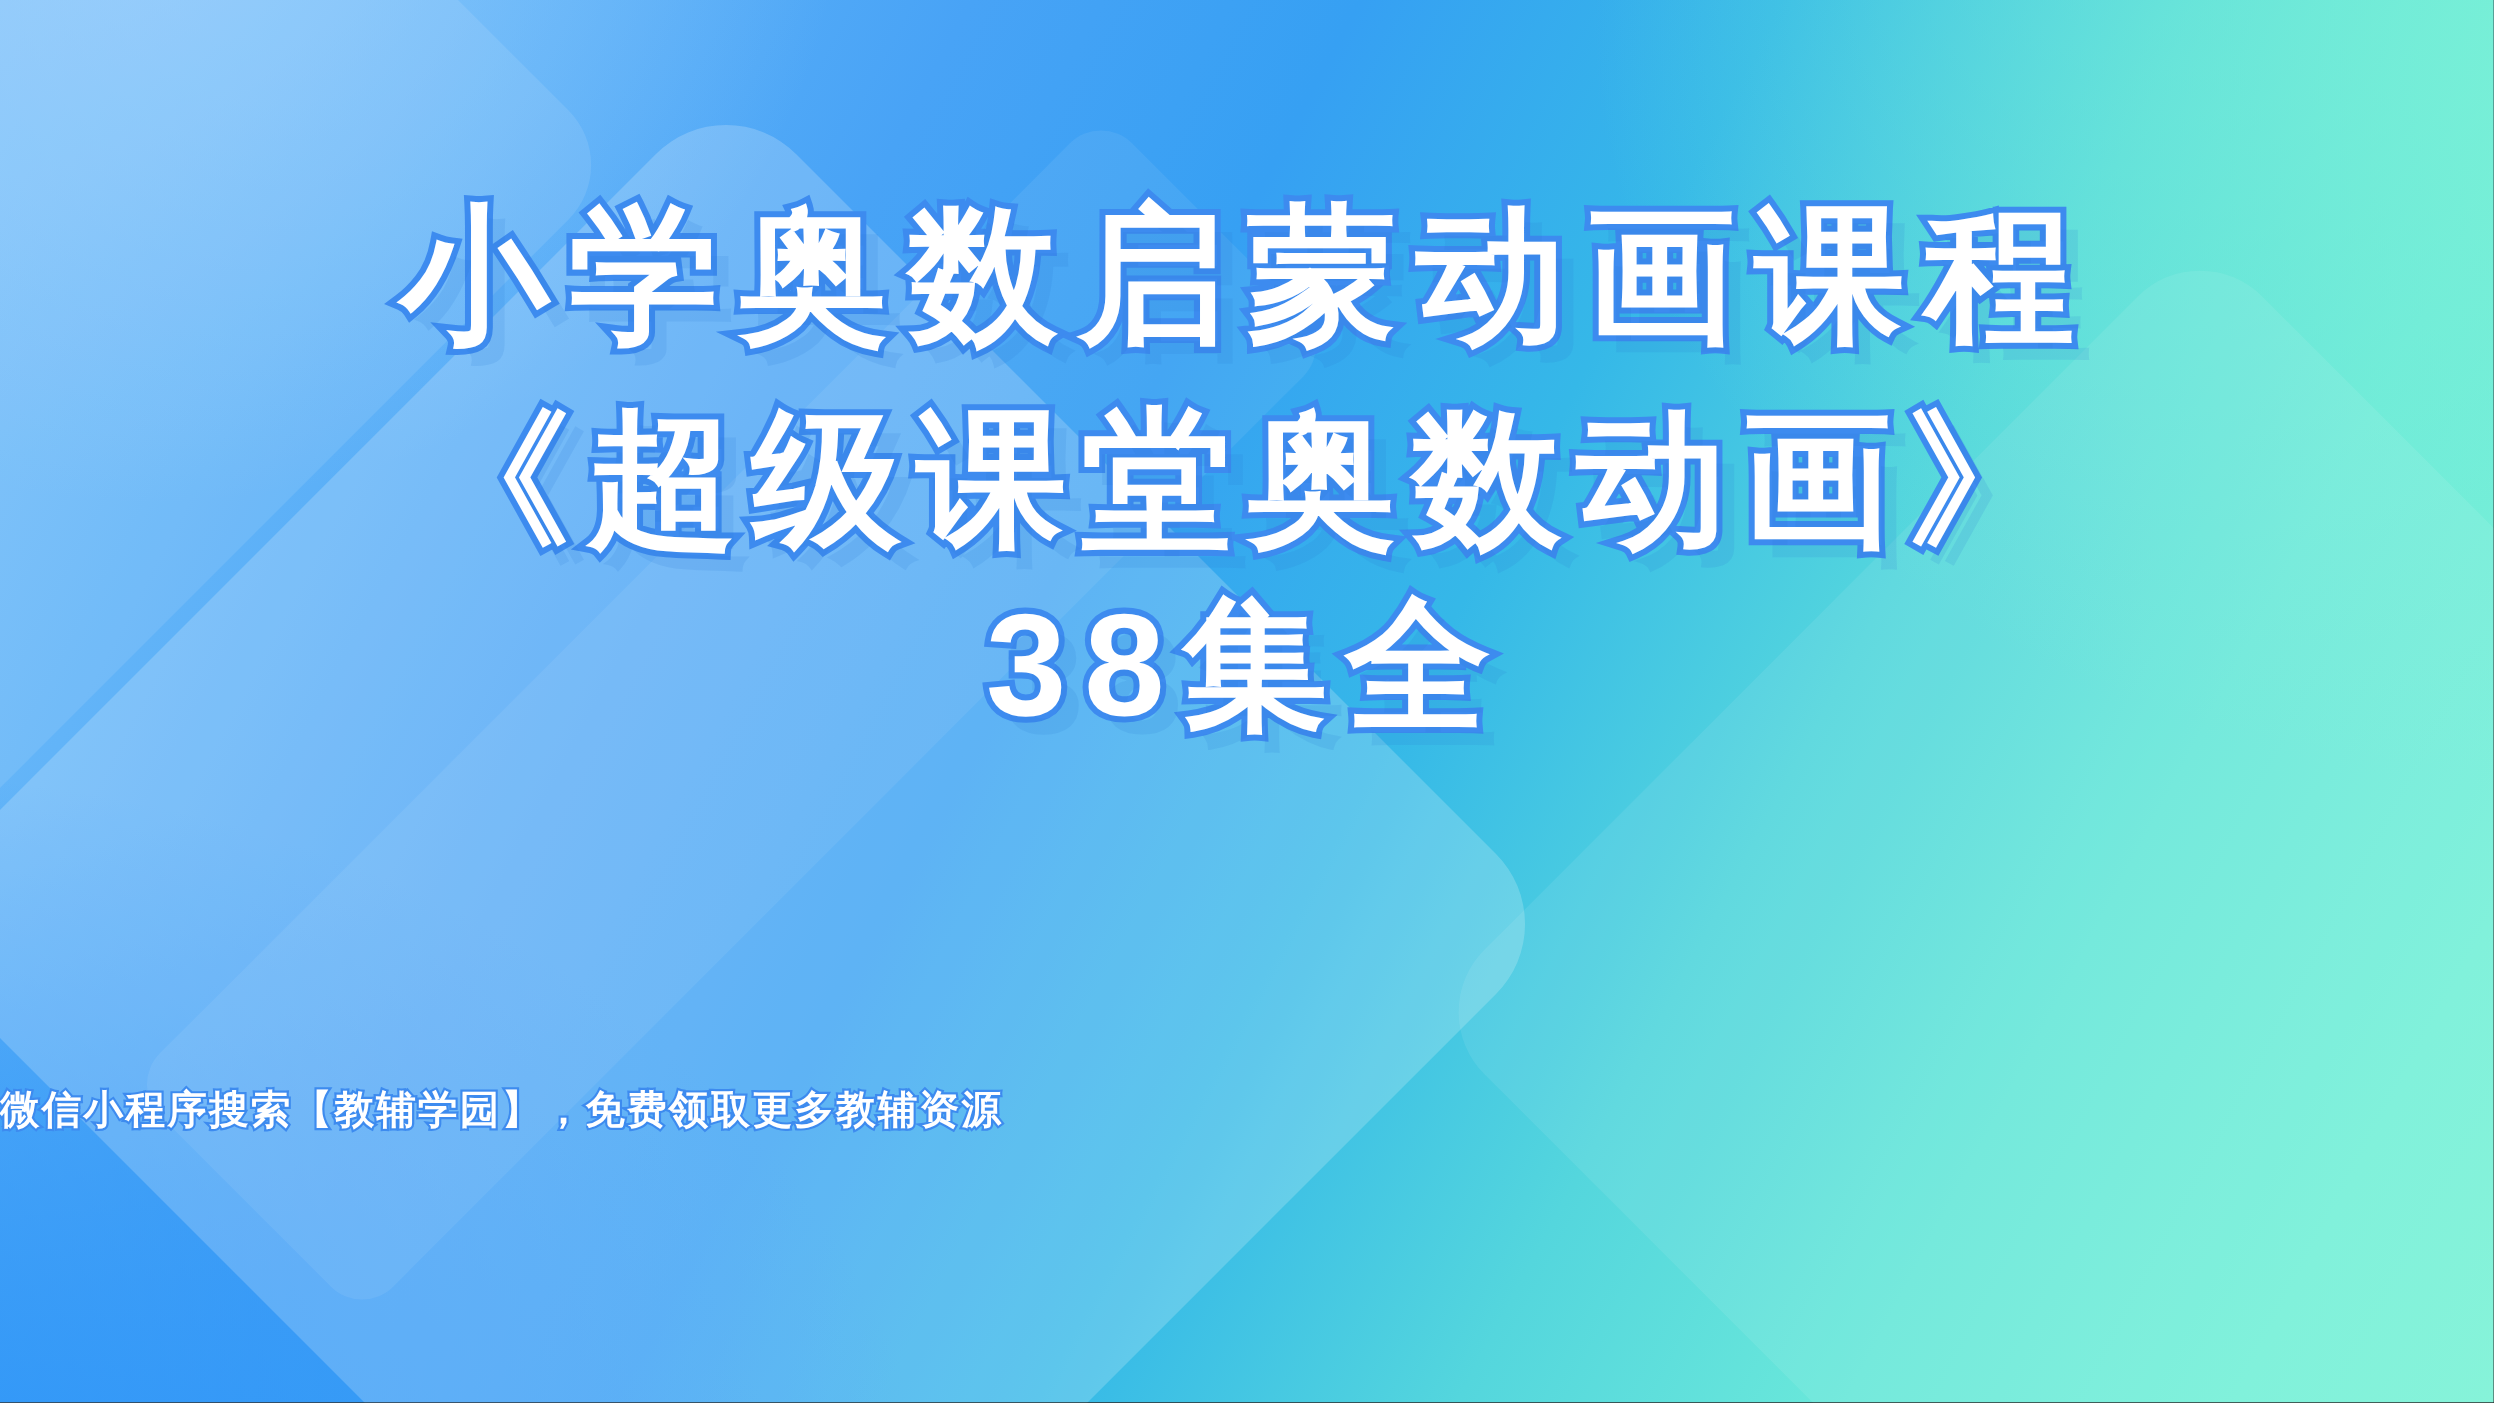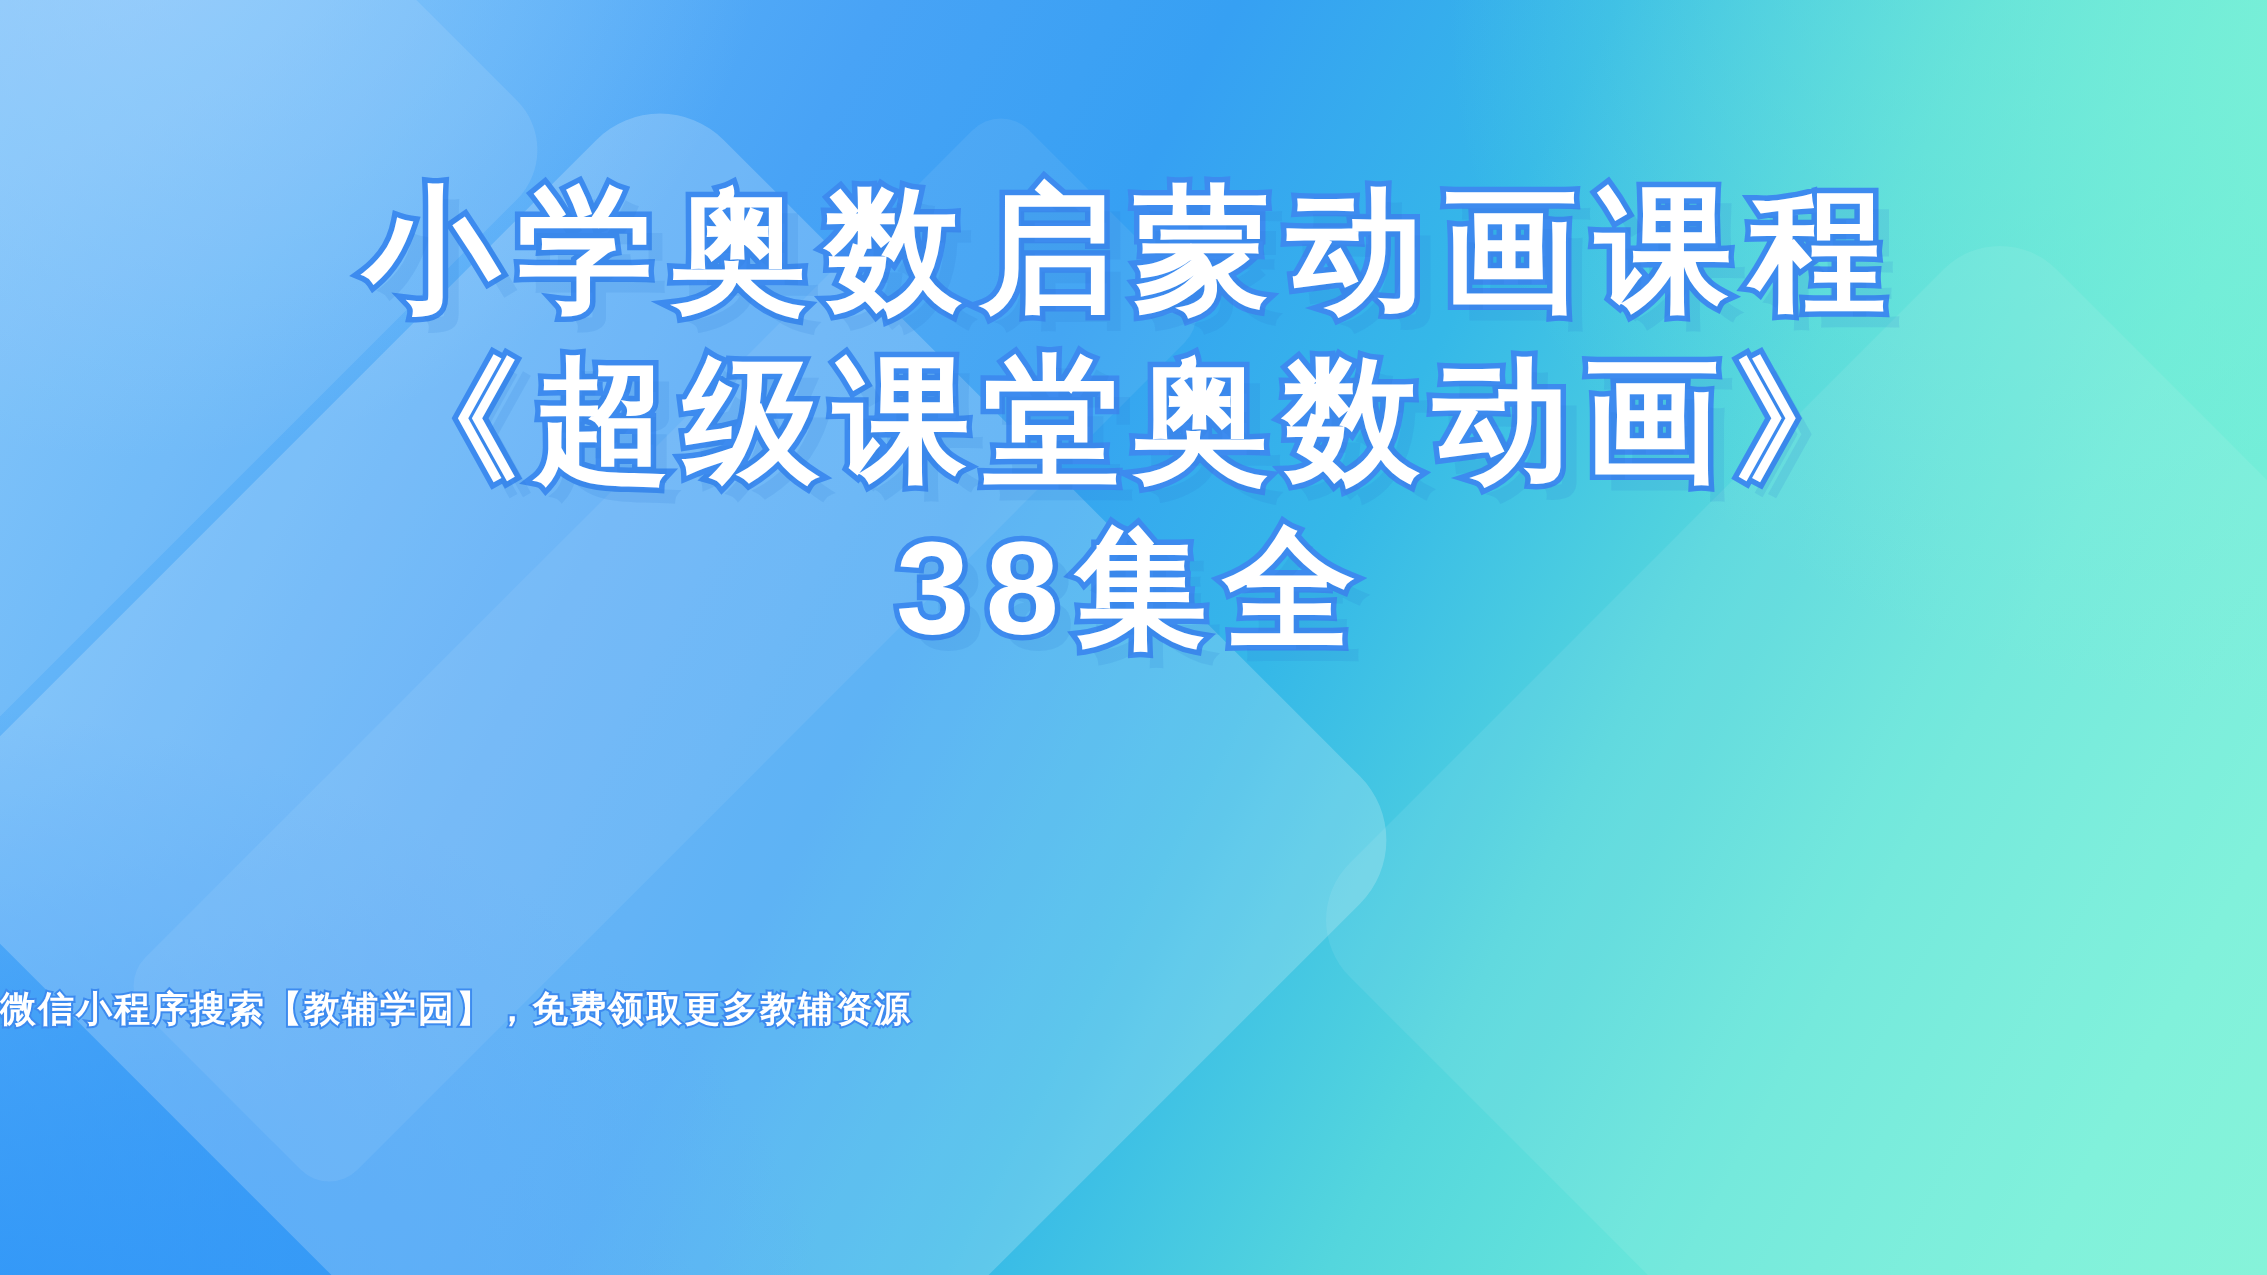--- a/index.html
+++ b/index.html
@@ -119,21 +119,21 @@
     white-space: nowrap;
     text-align: center;
     
     -webkit-text-stroke: 11px #3d8bef;
     paint-order: stroke fill;
     text-shadow:
        16px 16px 0 rgba(45,120,210,0.14);
   }
 
   .title-line.l1 { font-size: 136px; letter-spacing: 18px; }
-  .title-line.l2 { font-size: 136px; letter-spacing: 14px; margin-top: 4px; }
+  .title-line.l2 { font-size: 136px; letter-spacing: 14px; margin-top: 20px; }
   .title-line.l3 { font-size: 132px; letter-spacing: 16px; margin-top: 4px; }
 
   .subtitle {
     position: absolute;
     left: 0;
     right: 0;
     top: 985px;
     color: #ffffff;
     font-size: 36px;
     font-weight: 700;

